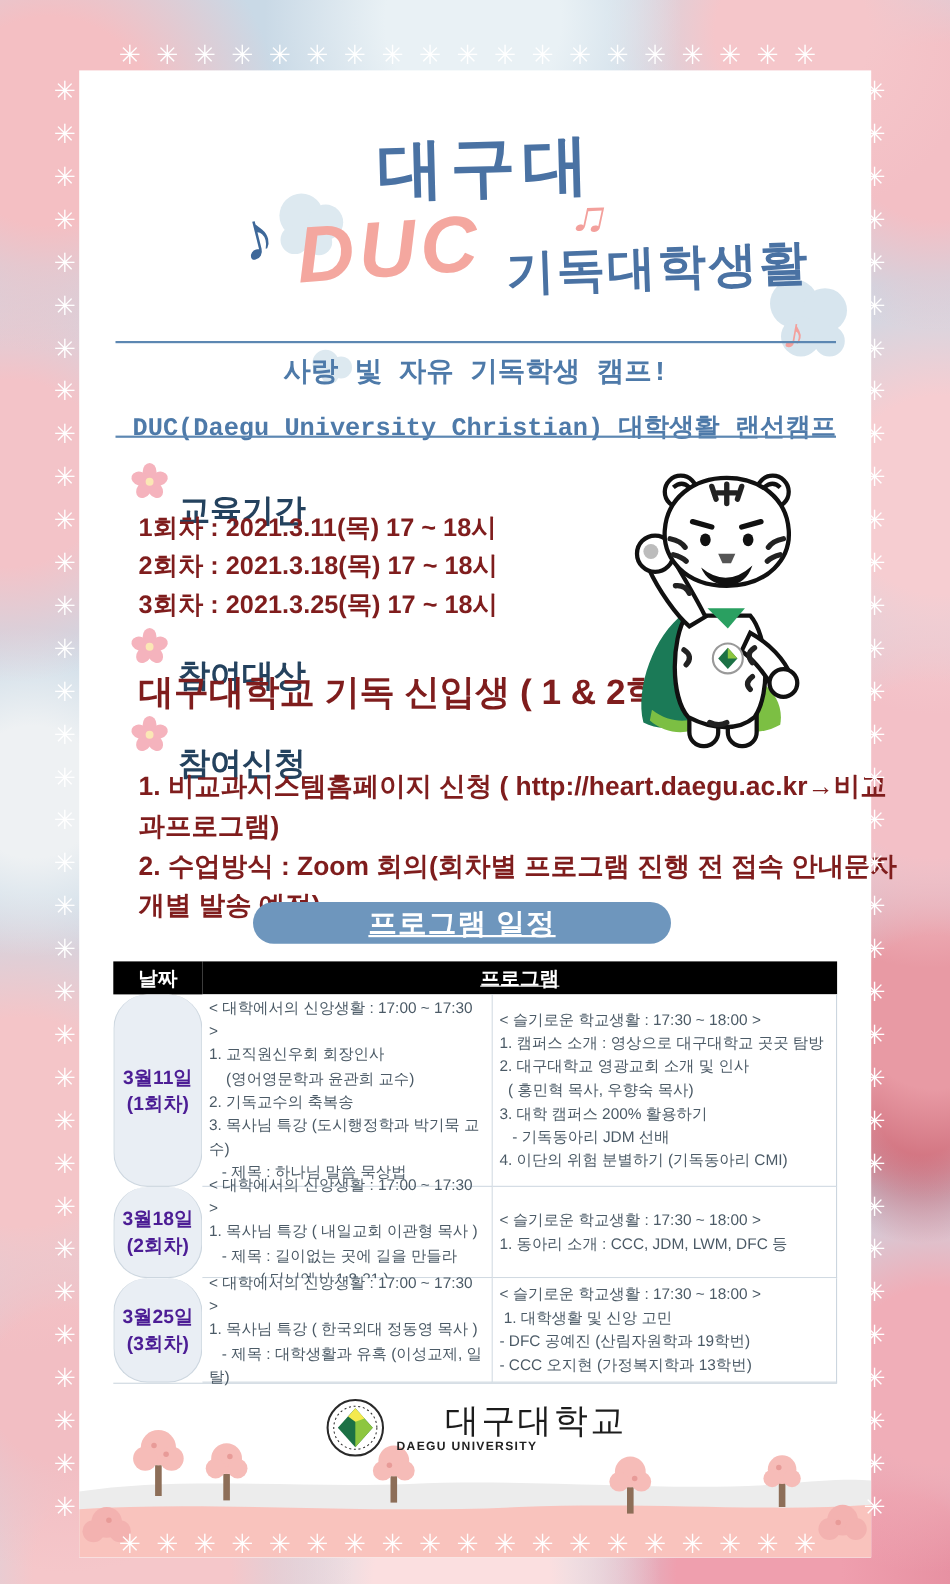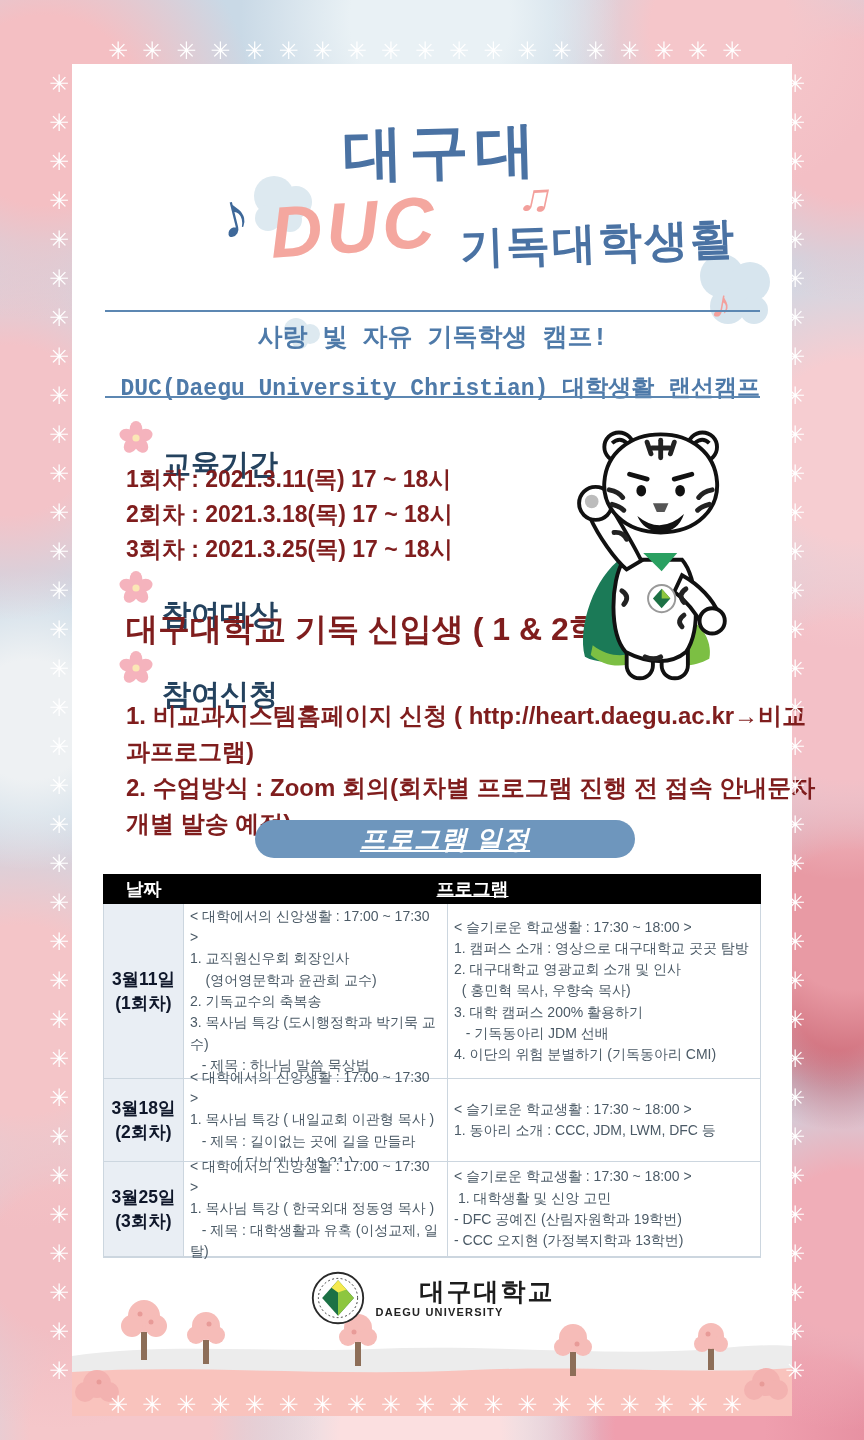--- a/index.html
+++ b/index.html
@@ -62,39 +62,39 @@
   .f1{top:356px;} .f2{top:506px;} .f3{top:586px;}
   .sec-title{position:absolute;left:90px;font-size:29px;font-weight:bold;color:#24425e;margin-top:23px;}
   .st1{top:358px;} .st2{top:508px;} .st3{top:588px;}
   .sec-body{position:absolute;left:54px;color:#7f1d1d;white-space:pre-wrap;font-weight:bold;}
   .sb1{top:398px;font-size:23px;line-height:35px;}
   .sb2{top:548px;font-size:32px;line-height:34px;}
   .sb3{top:634px;font-size:24px;line-height:36px;width:700px;}
 
   .tiger{position:absolute;left:452px;top:350px;width:252px;height:272px;}
 
-  .pill{position:absolute;left:183px;top:756px;width:380px;height:38px;border-radius:19px;
+  .pill{position:absolute;left:158px;top:756px;width:380px;height:38px;border-radius:19px;
     background:#6e96bd;color:#ffffff;font-size:26px;font-weight:bold;display:flex;
-    align-items:center;justify-content:center;text-decoration:underline;letter-spacing:1px;font-style:italic;}
+    align-items:center;justify-content:center;text-decoration:underline;letter-spacing:1px;}
 
   .table{position:absolute;left:31px;top:810px;width:658px;
     display:grid;grid-template-columns:81px 264px 313px;grid-template-rows:30px 175px 83px 95px;
     font-size:14px;color:#4b5a66;border-bottom:1px solid #ccd6df;}
   .th{background:#000000;color:#ffffff;font-weight:bold;font-size:18px;
     display:flex;align-items:center;justify-content:center;}
   .th-prog{grid-column:2 / span 2;text-decoration:underline;}
   .td{border:1px solid #ccd6df;border-top:none;border-left:none;display:flex;align-items:center;
     white-space:pre-wrap;line-height:1.52;padding:4px 6px;box-sizing:border-box;background:#fff;}
   .td.date{background:#e9eef4;border-left:1px solid #ccd6df;justify-content:center;text-align:center;
-    font-size:17.5px;font-weight:bold;color:#0f172a;line-height:1.4;}
+    font-size:17.5px;font-weight:bold;color:#4c1d95;line-height:1.4;border-radius:31px;}
 
   .logo{position:absolute;left:0;top:1206px;width:720px;display:flex;align-items:center;
     justify-content:center;gap:10px;z-index:3;}
   .logo-txt{display:flex;flex-direction:column;line-height:1.1;}
-  .logo-kr{font-size:25px;font-weight:bold;color:#1c1c1c;letter-spacing:2px;padding-left:44px;}
+  .logo-kr{font-size:31px;font-weight:normal;color:#1c1c1c;letter-spacing:2px;padding-left:44px;}
   .logo-en{font-size:11px;font-weight:bold;color:#222;letter-spacing:1.2px;}
 
   .landscape{position:absolute;left:0;top:1196px;width:720px;height:156px;z-index:2;}
 </style>
 </head>
 <body>
 
 <div class="ast h top">✳✳✳✳✳✳✳✳✳✳✳✳✳✳✳✳✳✳✳</div>
 <div class="ast h bottom">✳✳✳✳✳✳✳✳✳✳✳✳✳✳✳✳✳✳✳</div>
 <div class="ast v left">✳

